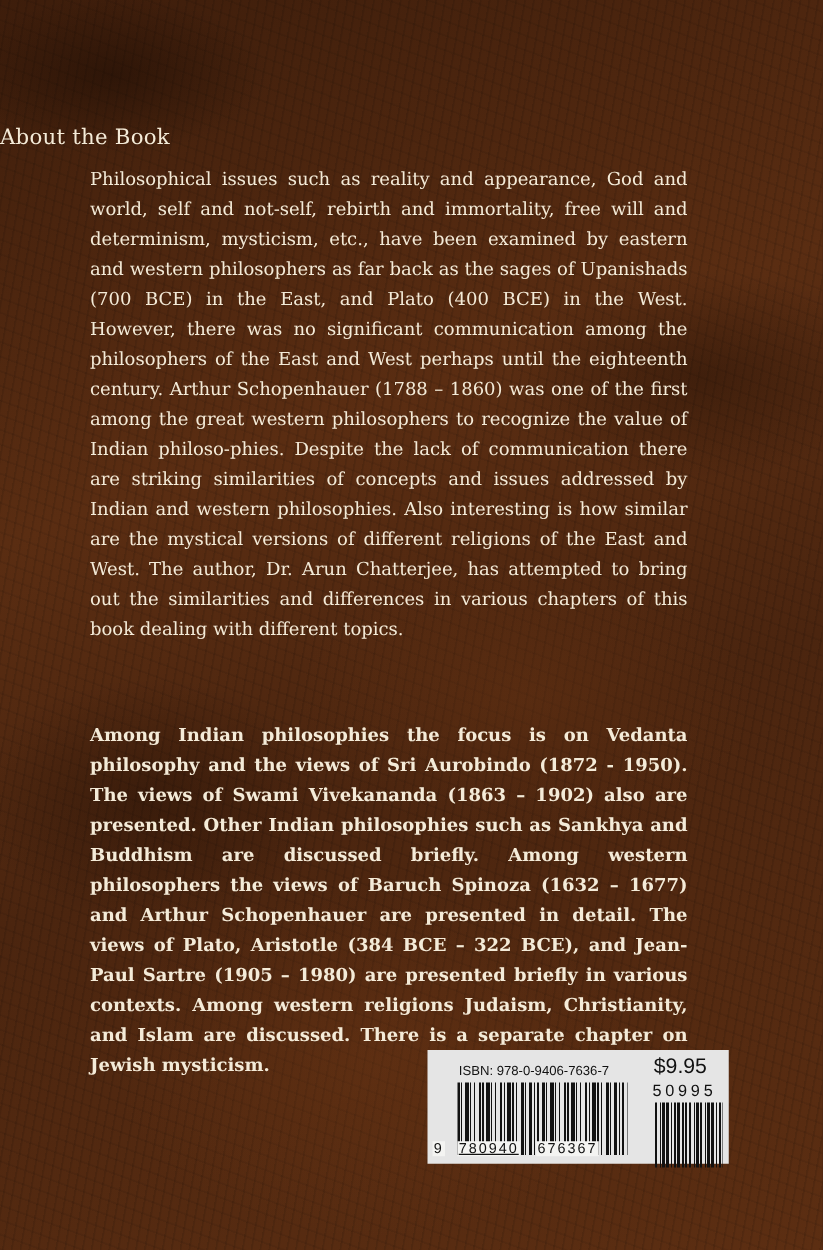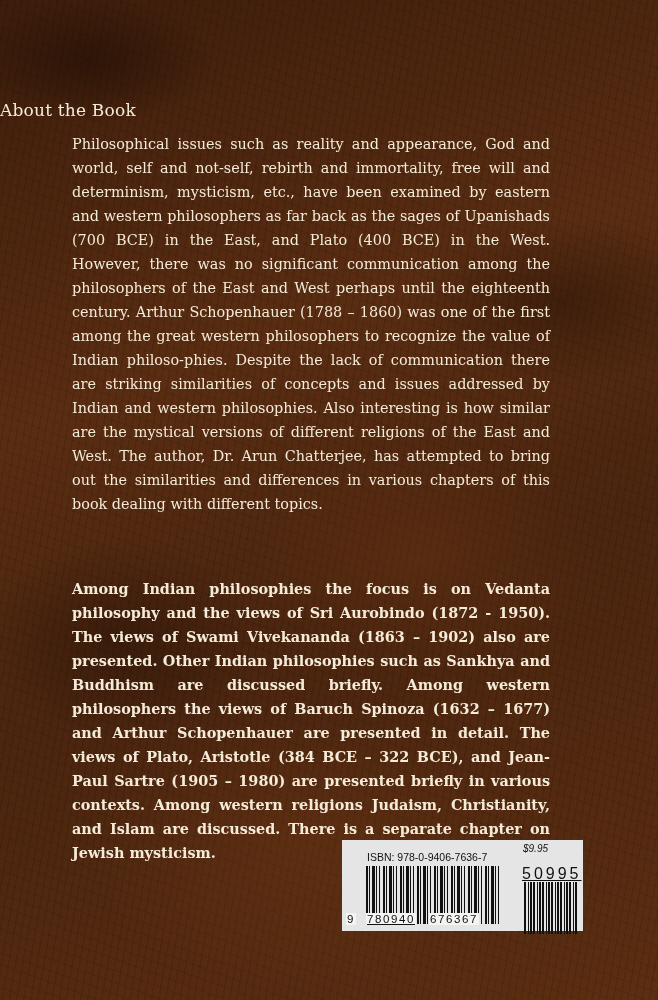--- a/index.html
+++ b/index.html
@@ -28,22 +28,22 @@
       margin: 0;
     }
     .p1 { top: 132px; }
     .p2 { top: 577px; font-weight: bold; }
     .barcode-label {
       position: absolute; left: 342px; top: 840px; width: 241px; height: 91px;
       background: #e5e5e5;
       font-family: "Liberation Sans", "DejaVu Sans", sans-serif; color: #111;
     }
     .isbn-text { position: absolute; left: 25px; top: 11px; font-size: 10.5px; }
-    .price { position: absolute; left: 181px; top: 3px; font-size: 10px; font-style: italic; }
-    .addon-digits { position: absolute; left: 180px; top: 25px; font-size: 16px; letter-spacing: 3px; text-decoration: underline; }
+    .price { position: absolute; left: 181px; top: 3px; font-size: 17px; }
+    .addon-digits { position: absolute; left: 180px; top: 25px; font-size: 13px; letter-spacing: 3px; }
     .main-bars {
       position: absolute; left: 24px; top: 26px; width: 136px; height: 58px;
       background: repeating-linear-gradient(90deg,
         #111 0 2px, transparent 2px 3px, #111 3px 4px, transparent 4px 6px,
         #111 6px 9px, transparent 9px 10px, #111 10px 11px, transparent 11px 13px,
         #111 13px 14px, transparent 14px 17px);
     }
     .addon-bars {
       position: absolute; left: 182px; top: 42px; width: 54px; height: 52px;
       background: repeating-linear-gradient(90deg,

